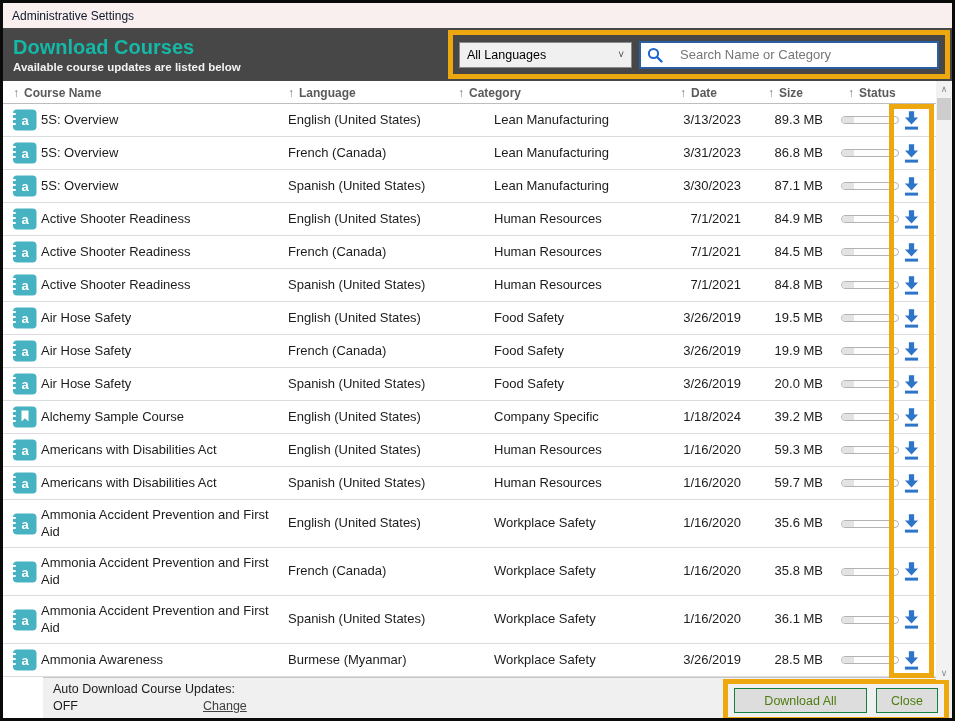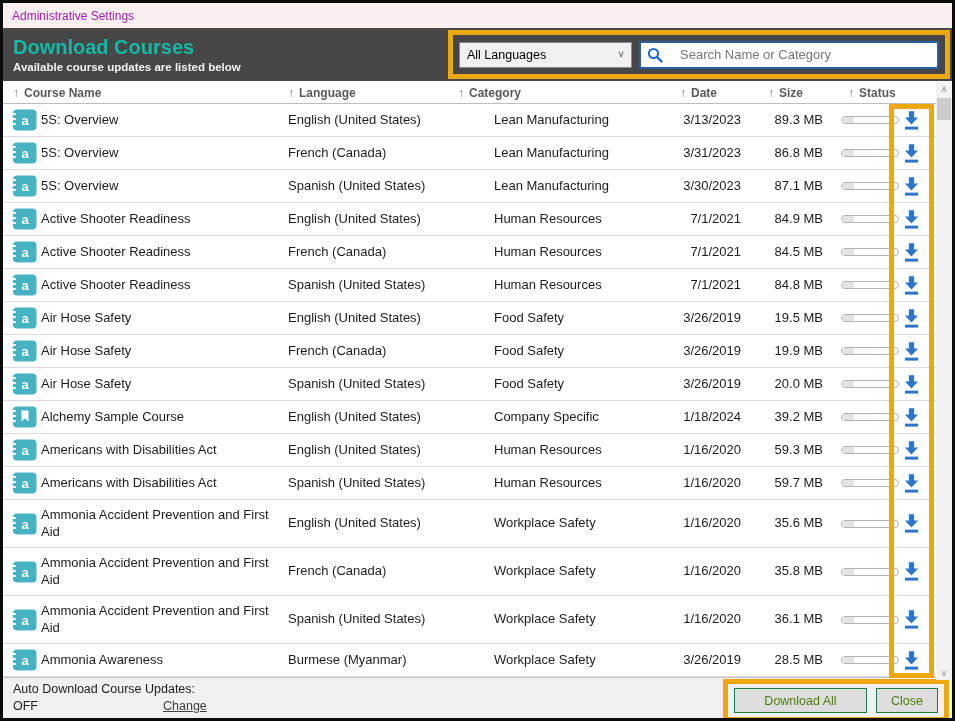--- a/index.html
+++ b/index.html
@@ -7,21 +7,21 @@
   body { font-family: "Liberation Sans", sans-serif; background: #fff; }
 
   .window {
     position: relative; width: 955px; height: 721px;
     border: 3px solid #0a0a0a; background: #fff; overflow: hidden;
   }
 
   
   .titlebar {
     height: 25px; background: #f9efee; display: flex; align-items: center;
-    padding-left: 9px; font-size: 12px; color: #a21caf;
+    padding-left: 9px; font-size: 12px; color: #0f172a;
   }
 
   
   .appheader {
     height: 53px; background: #474747; display: flex; align-items: center;
     justify-content: space-between; padding: 0 0 0 10px; position: relative;
   }
   .appheader .titles { display: flex; flex-direction: column; gap: 2px; }
   .appheader .h1 { color: #14b8a6; font-size: 20px; font-weight: bold; }
   .appheader .h2 { color: #f2f2f2; font-size: 11.5px; font-weight: bold; }
@@ -98,21 +98,21 @@
     background: #f2f2f2; z-index: 6; display: flex; flex-direction: column;
   }
   .sb-btn { height: 15px; display: flex; align-items: center; justify-content: center;
             color: #8a8a8a; font-size: 9px; background: #f2f2f2; border: none; cursor: pointer; }
   .sb-track { flex: 1; position: relative; }
   .sb-thumb { position: absolute; top: 2px; left: 1px; width: 14px; height: 22px; background: #cdcdcd; }
 
   
   .footer {
     position: relative; height: 41px; background: #f0f0f0; border-top: 1px solid #c6c6c6;
-    font-size: 12.5px; color: #1c1c1c;
+    font-size: 12.5px; color: #1c1c1c; margin-left: 40px;
   }
   .auto-label { position: absolute; left: 10px; top: 4px; }
   .auto-value { position: absolute; left: 10px; top: 21px; }
   .change-link { position: absolute; left: 160px; top: 21px; color: #404040;
                  text-decoration: underline; cursor: pointer; }
   .btn-group {
     position: absolute; right: 3px; top: 1px; display: flex; gap: 9px;
     border: 5px solid #eda70f; padding: 4px 6px; background: #f0f0f0;
   }
   .wbtn {

